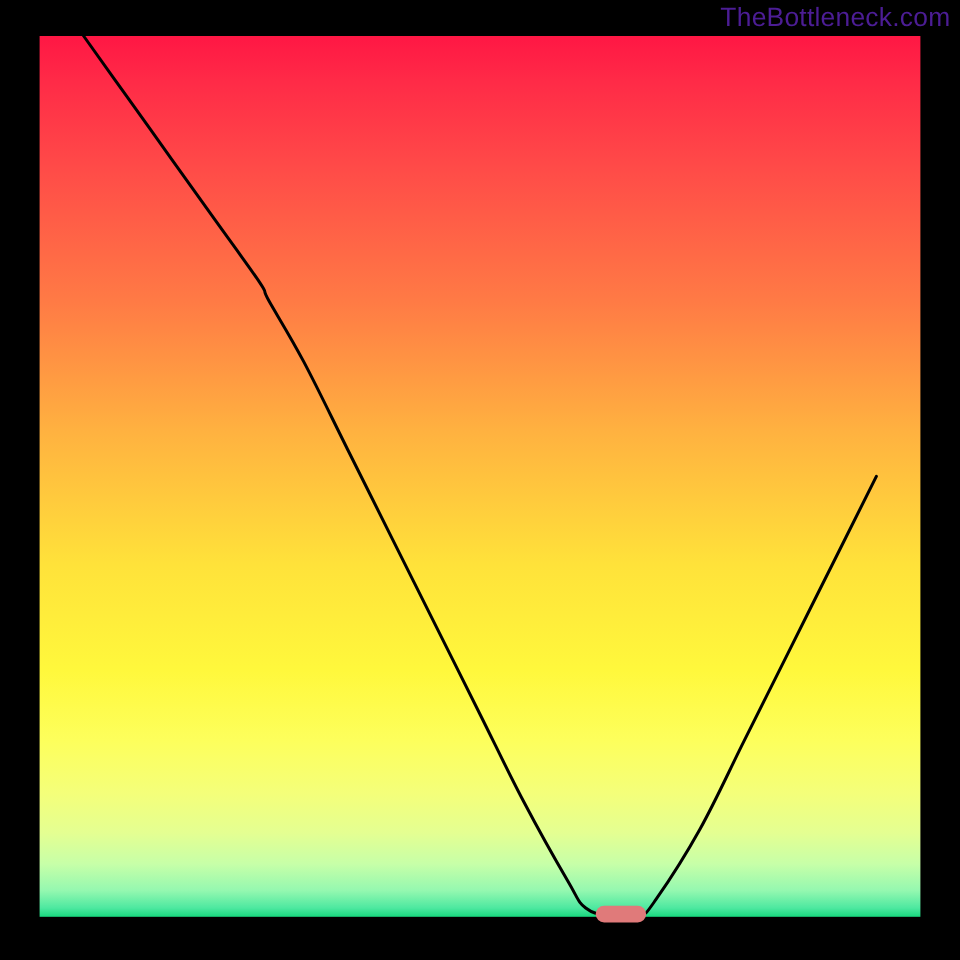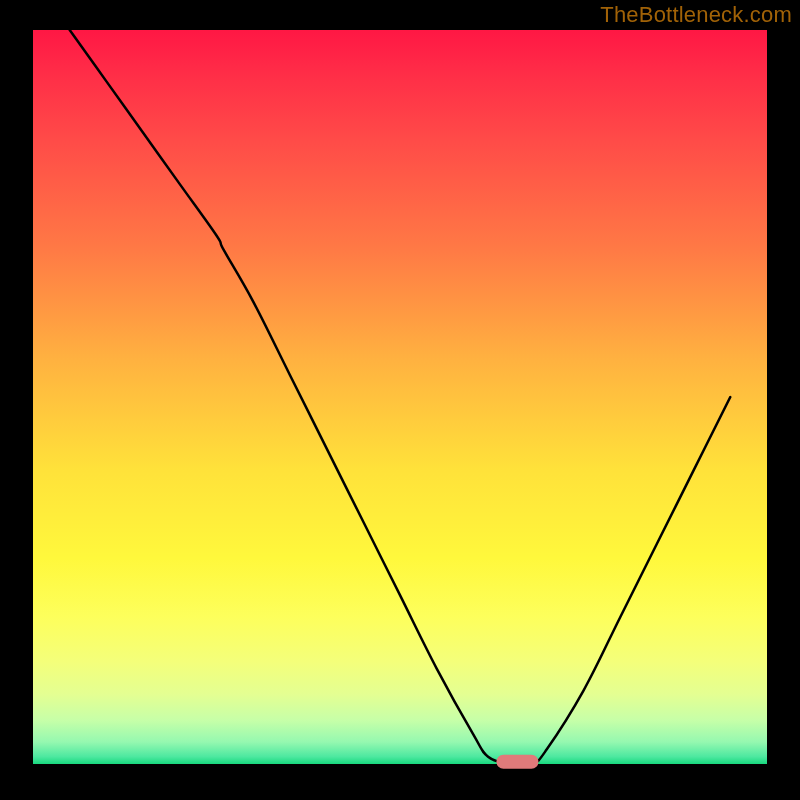--- a/index.html
+++ b/index.html
@@ -13,21 +13,21 @@
   .wrap {
     position: relative;
     width: 800px;
     height: 800px;
   }
   .watermark {
     position: absolute;
     top: 2px;
     right: 8px;
     font-size: 22px;
-    color: #a16207;
+    color: #4c1d95;
     font-weight: 500;
     letter-spacing: 0.2px;
   }
   svg {
     display: block;
   }
 </style>
 </head>
 <body>
 

